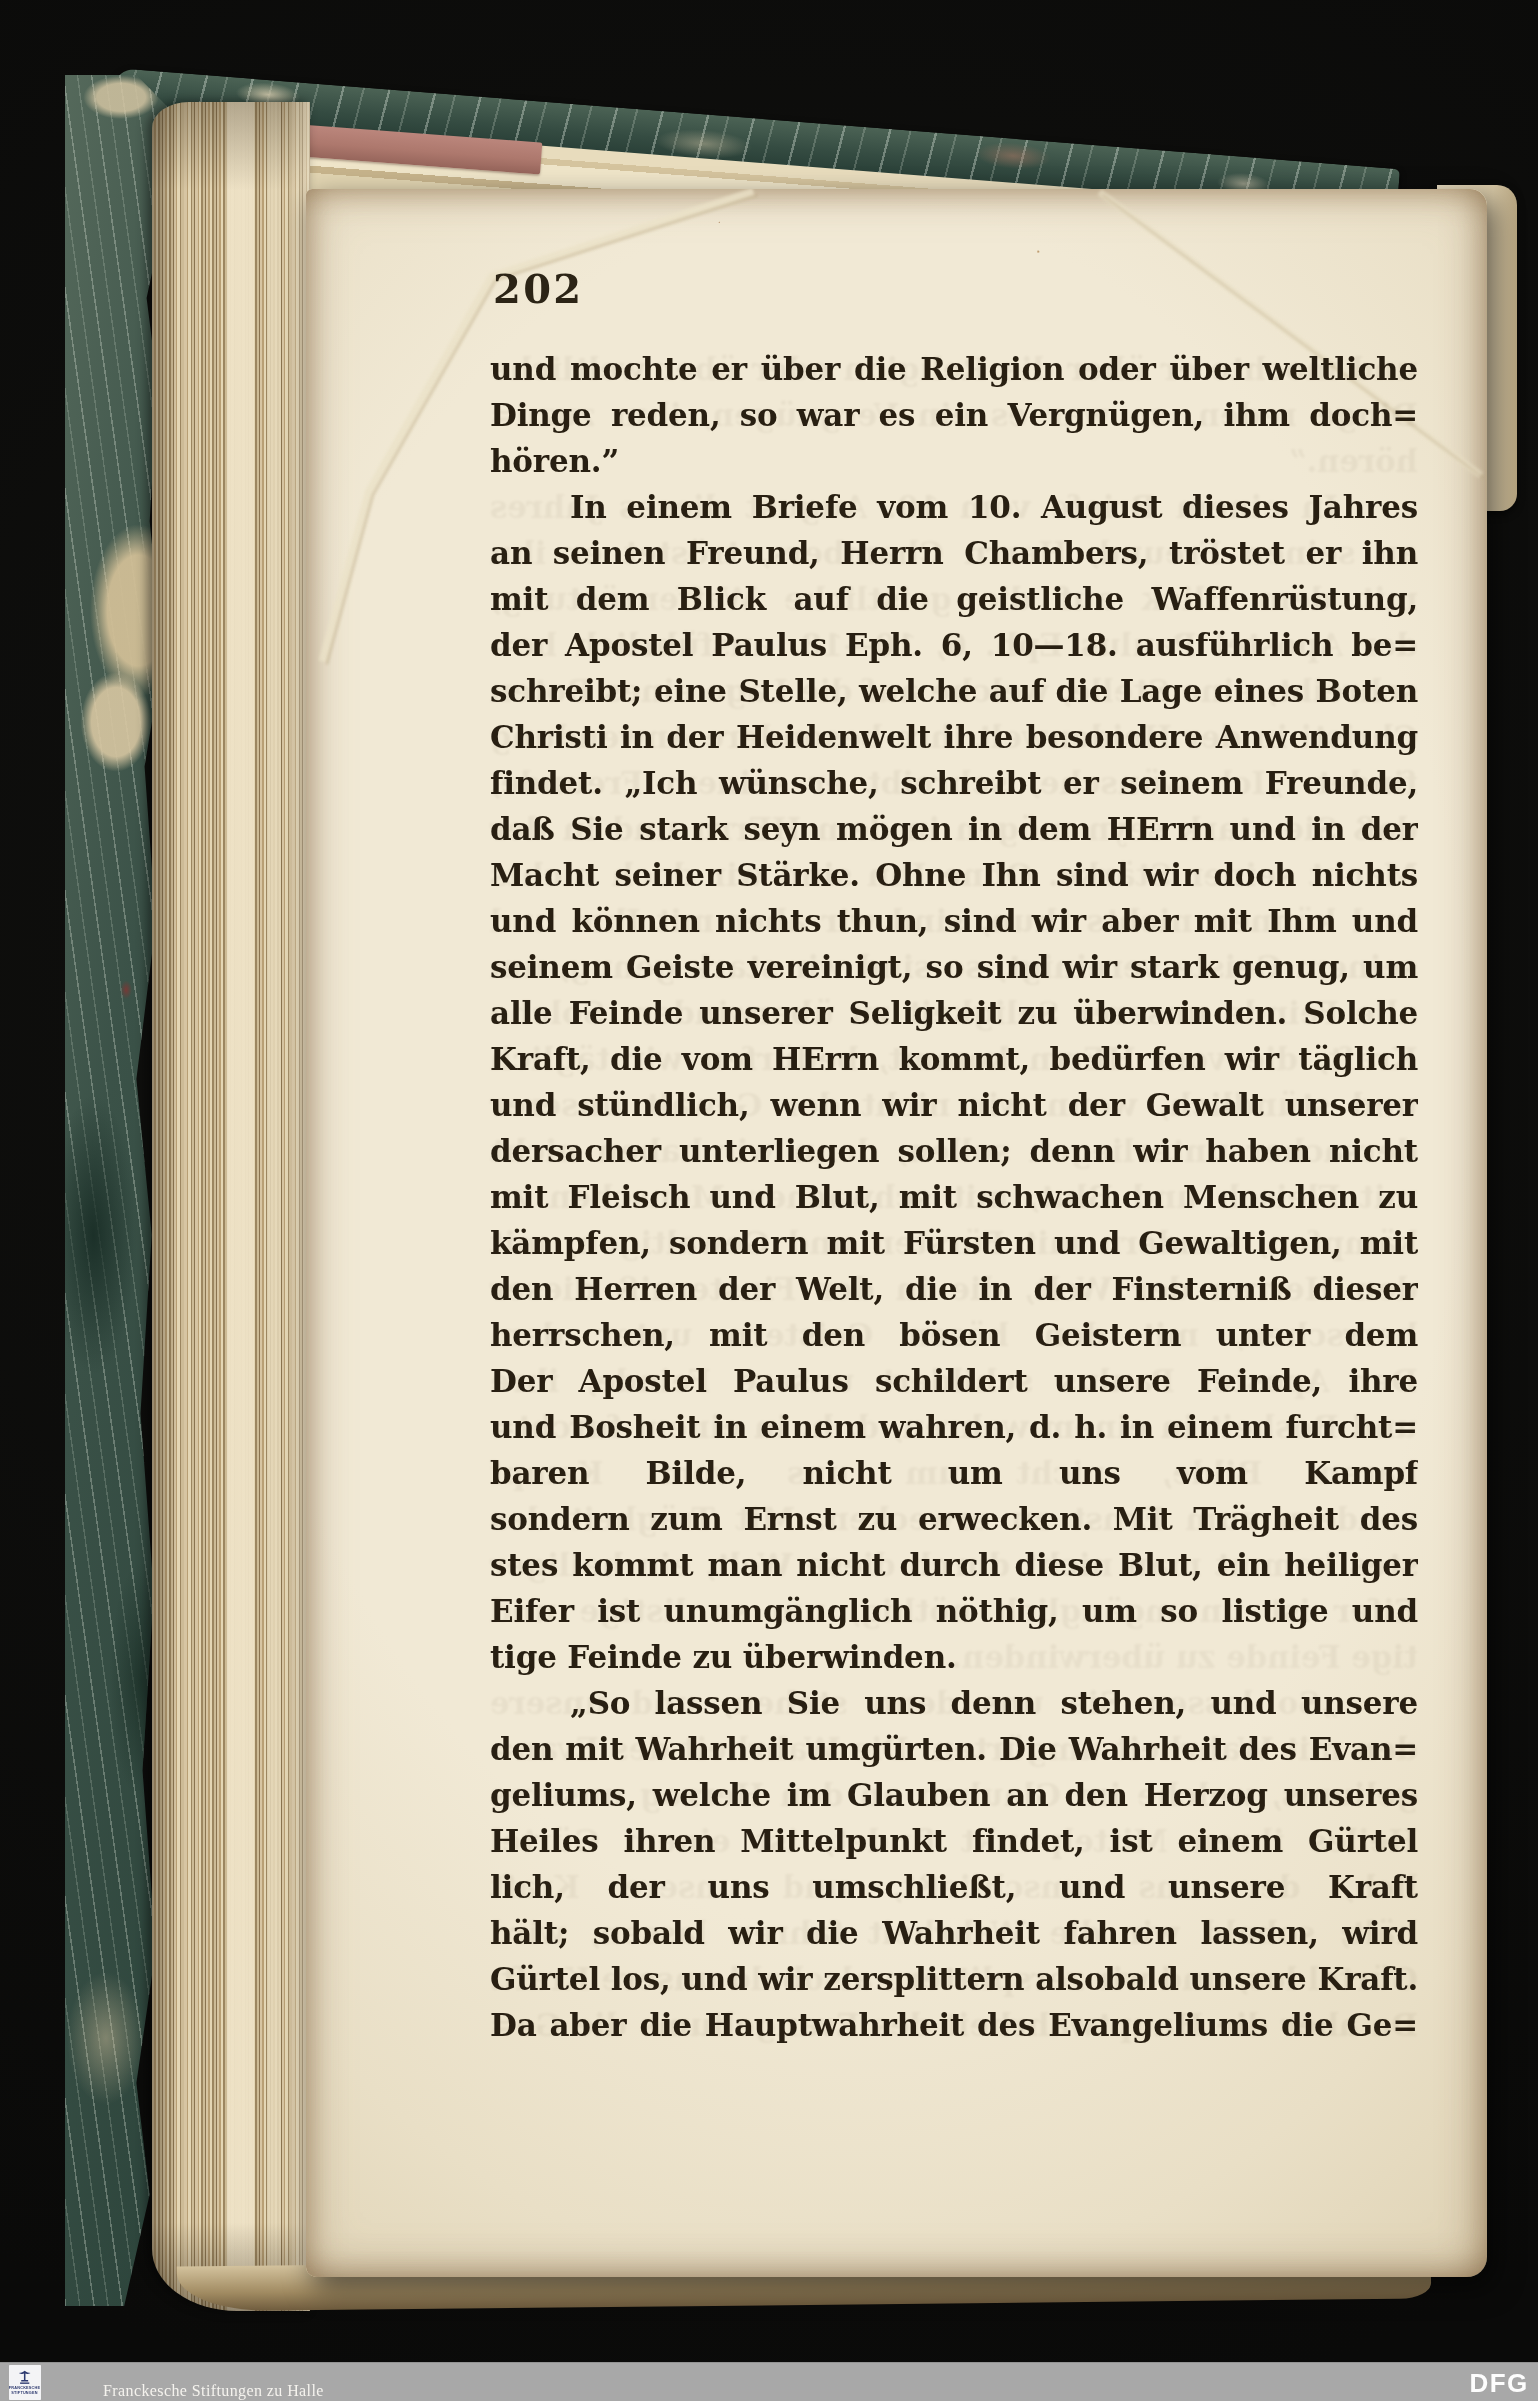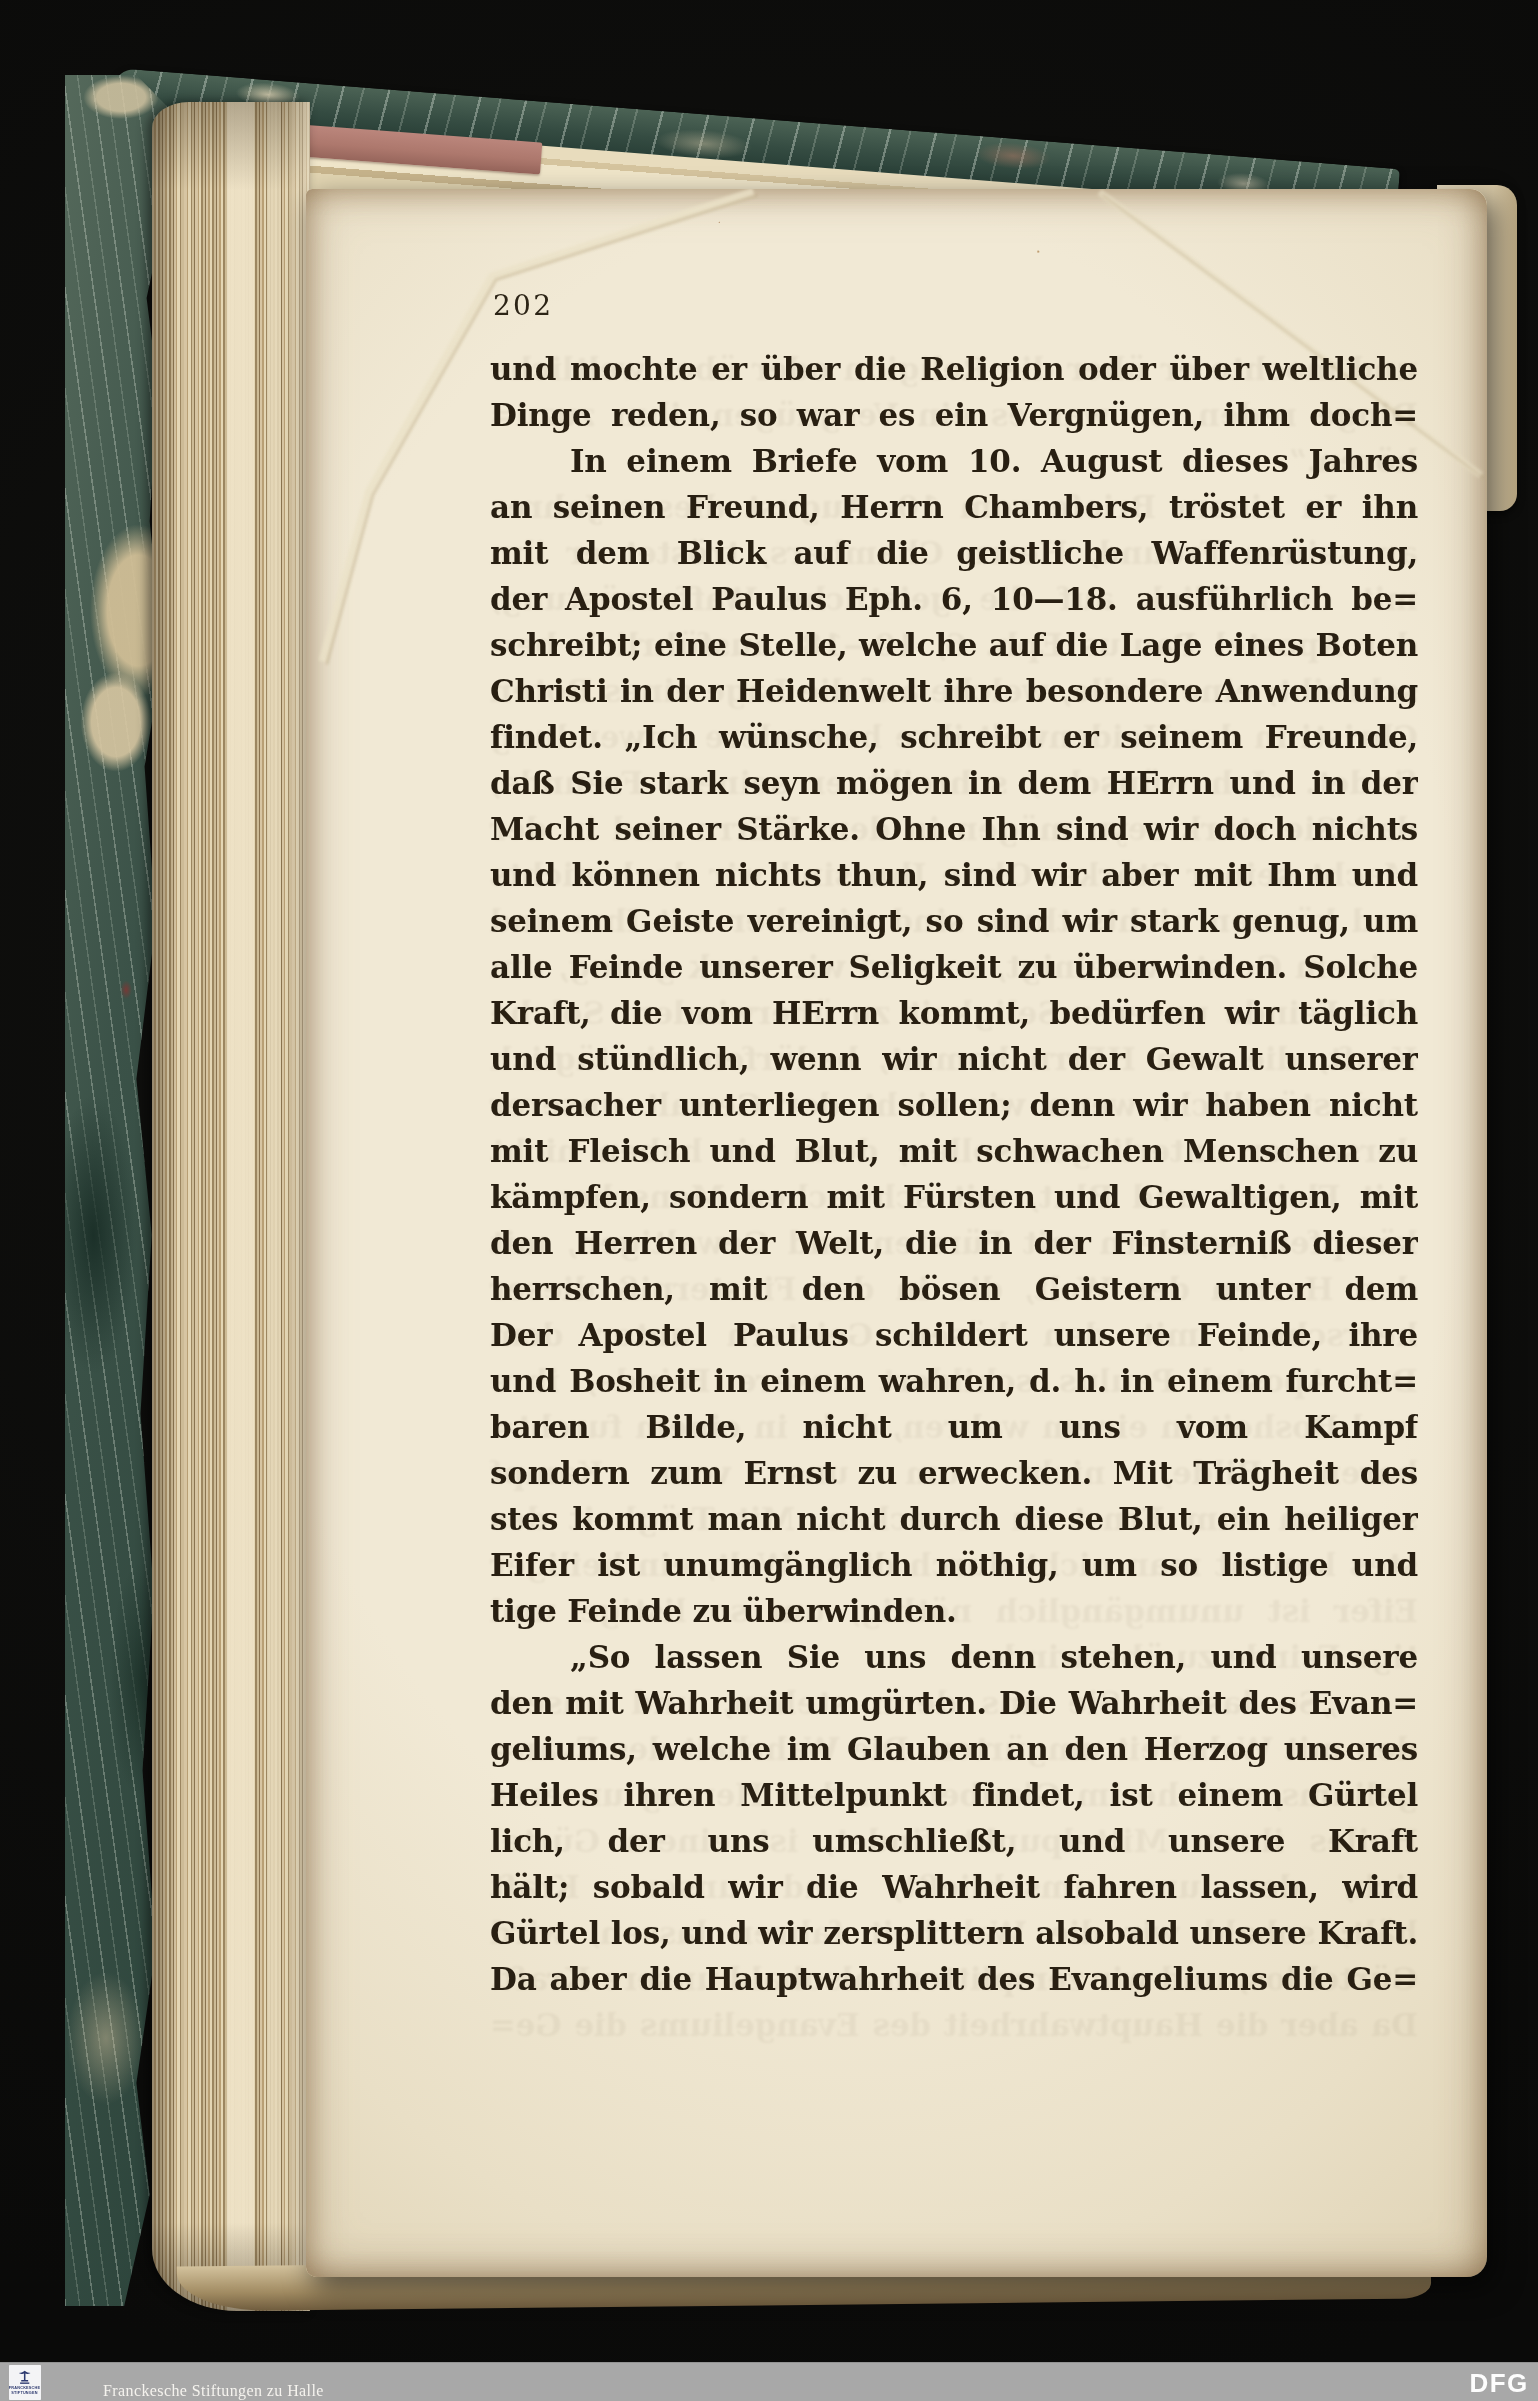--- a/index.html
+++ b/index.html
@@ -70,21 +70,21 @@
        radial-gradient(95% 75% at 46% 42%, #f1e9d5 0 55%, #e9dfc6 78%, #ddd0b1 100%);
      box-shadow:
        inset 0 0 54px rgba(150,120,80,.22),
        inset 20px 0 34px -18.5px rgba(120,92,58,.5),
        inset -23px 0 38px -20px rgba(120,92,58,.55),
        inset 0 20px 31px -17px rgba(145,112,72,.45),
        inset 0 -21.5px 34px -18.5px rgba(120,92,58,.5),
        7.7px 10.8px 28px rgba(0,0,0,.55);}
   .crease-svg{position:absolute;inset:0;width:100%;height:100%;}
 
-  .pageno{position:absolute;left:187px;top:100px;font-size:28px;font-weight:400;
+  .pageno{position:absolute;left:187px;top:76px;font-size:40px;font-weight:700;
      color:#2c2416;letter-spacing:2.3px;}
 
   .lines{position:absolute;left:184px;top:157px;width:928px;color:#281f12;}
   .tl{height:46px;line-height:46px;font-size:31px;font-weight:700;
      letter-spacing:-0.2px;white-space:nowrap;overflow:visible;}
   .tl.just{text-align:justify;text-align-last:justify;white-space:normal;
      height:46px;overflow:hidden;}
   .tl.ind{padding-left:80px;}
   .ghost{position:absolute;left:184px;top:157px;width:928px;color:#6f6148;
      transform:scaleX(-1);opacity:.07;filter:blur(1.1px);pointer-events:none;}
@@ -170,20 +170,21 @@
           <div class="tl just">hält; sobald wir die Wahrheit fahren lassen, wird unser</div>
           <div class="tl just">Gürtel los, und wir zersplittern alsobald unsere Kraft.</div>
           <div class="tl just">Da aber die Hauptwahrheit des Evangeliums die Ge=</div>
         </div>
 
       <div class="pageno">202</div>
 
       <div class="lines" id="lines">
           <div class="tl just">und mochte er über die Religion oder über weltliche</div>
           <div class="tl just">Dinge reden, so war es ein Vergnügen, ihm doch=</div>
+          <div class="tl">hören.”</div>
           <div class="tl ind just">In einem Briefe vom 10. August dieses Jahres</div>
           <div class="tl just">an seinen Freund, Herrn Chambers, tröstet er ihn</div>
           <div class="tl just">mit dem Blick auf die geistliche Waffenrüstung, welche</div>
           <div class="tl just">der Apostel Paulus Eph. 6, 10—18. ausführlich be=</div>
           <div class="tl just">schreibt; eine Stelle, welche auf die Lage eines Boten</div>
           <div class="tl just">Christi in der Heidenwelt ihre besondere Anwendung</div>
           <div class="tl just">findet.  „Ich wünsche, schreibt er seinem Freunde,</div>
           <div class="tl just">daß Sie stark seyn mögen in dem HErrn und in der</div>
           <div class="tl just">Macht seiner Stärke.  Ohne Ihn sind wir doch nichts</div>
           <div class="tl just">und können nichts thun, sind wir aber mit Ihm und</div>

